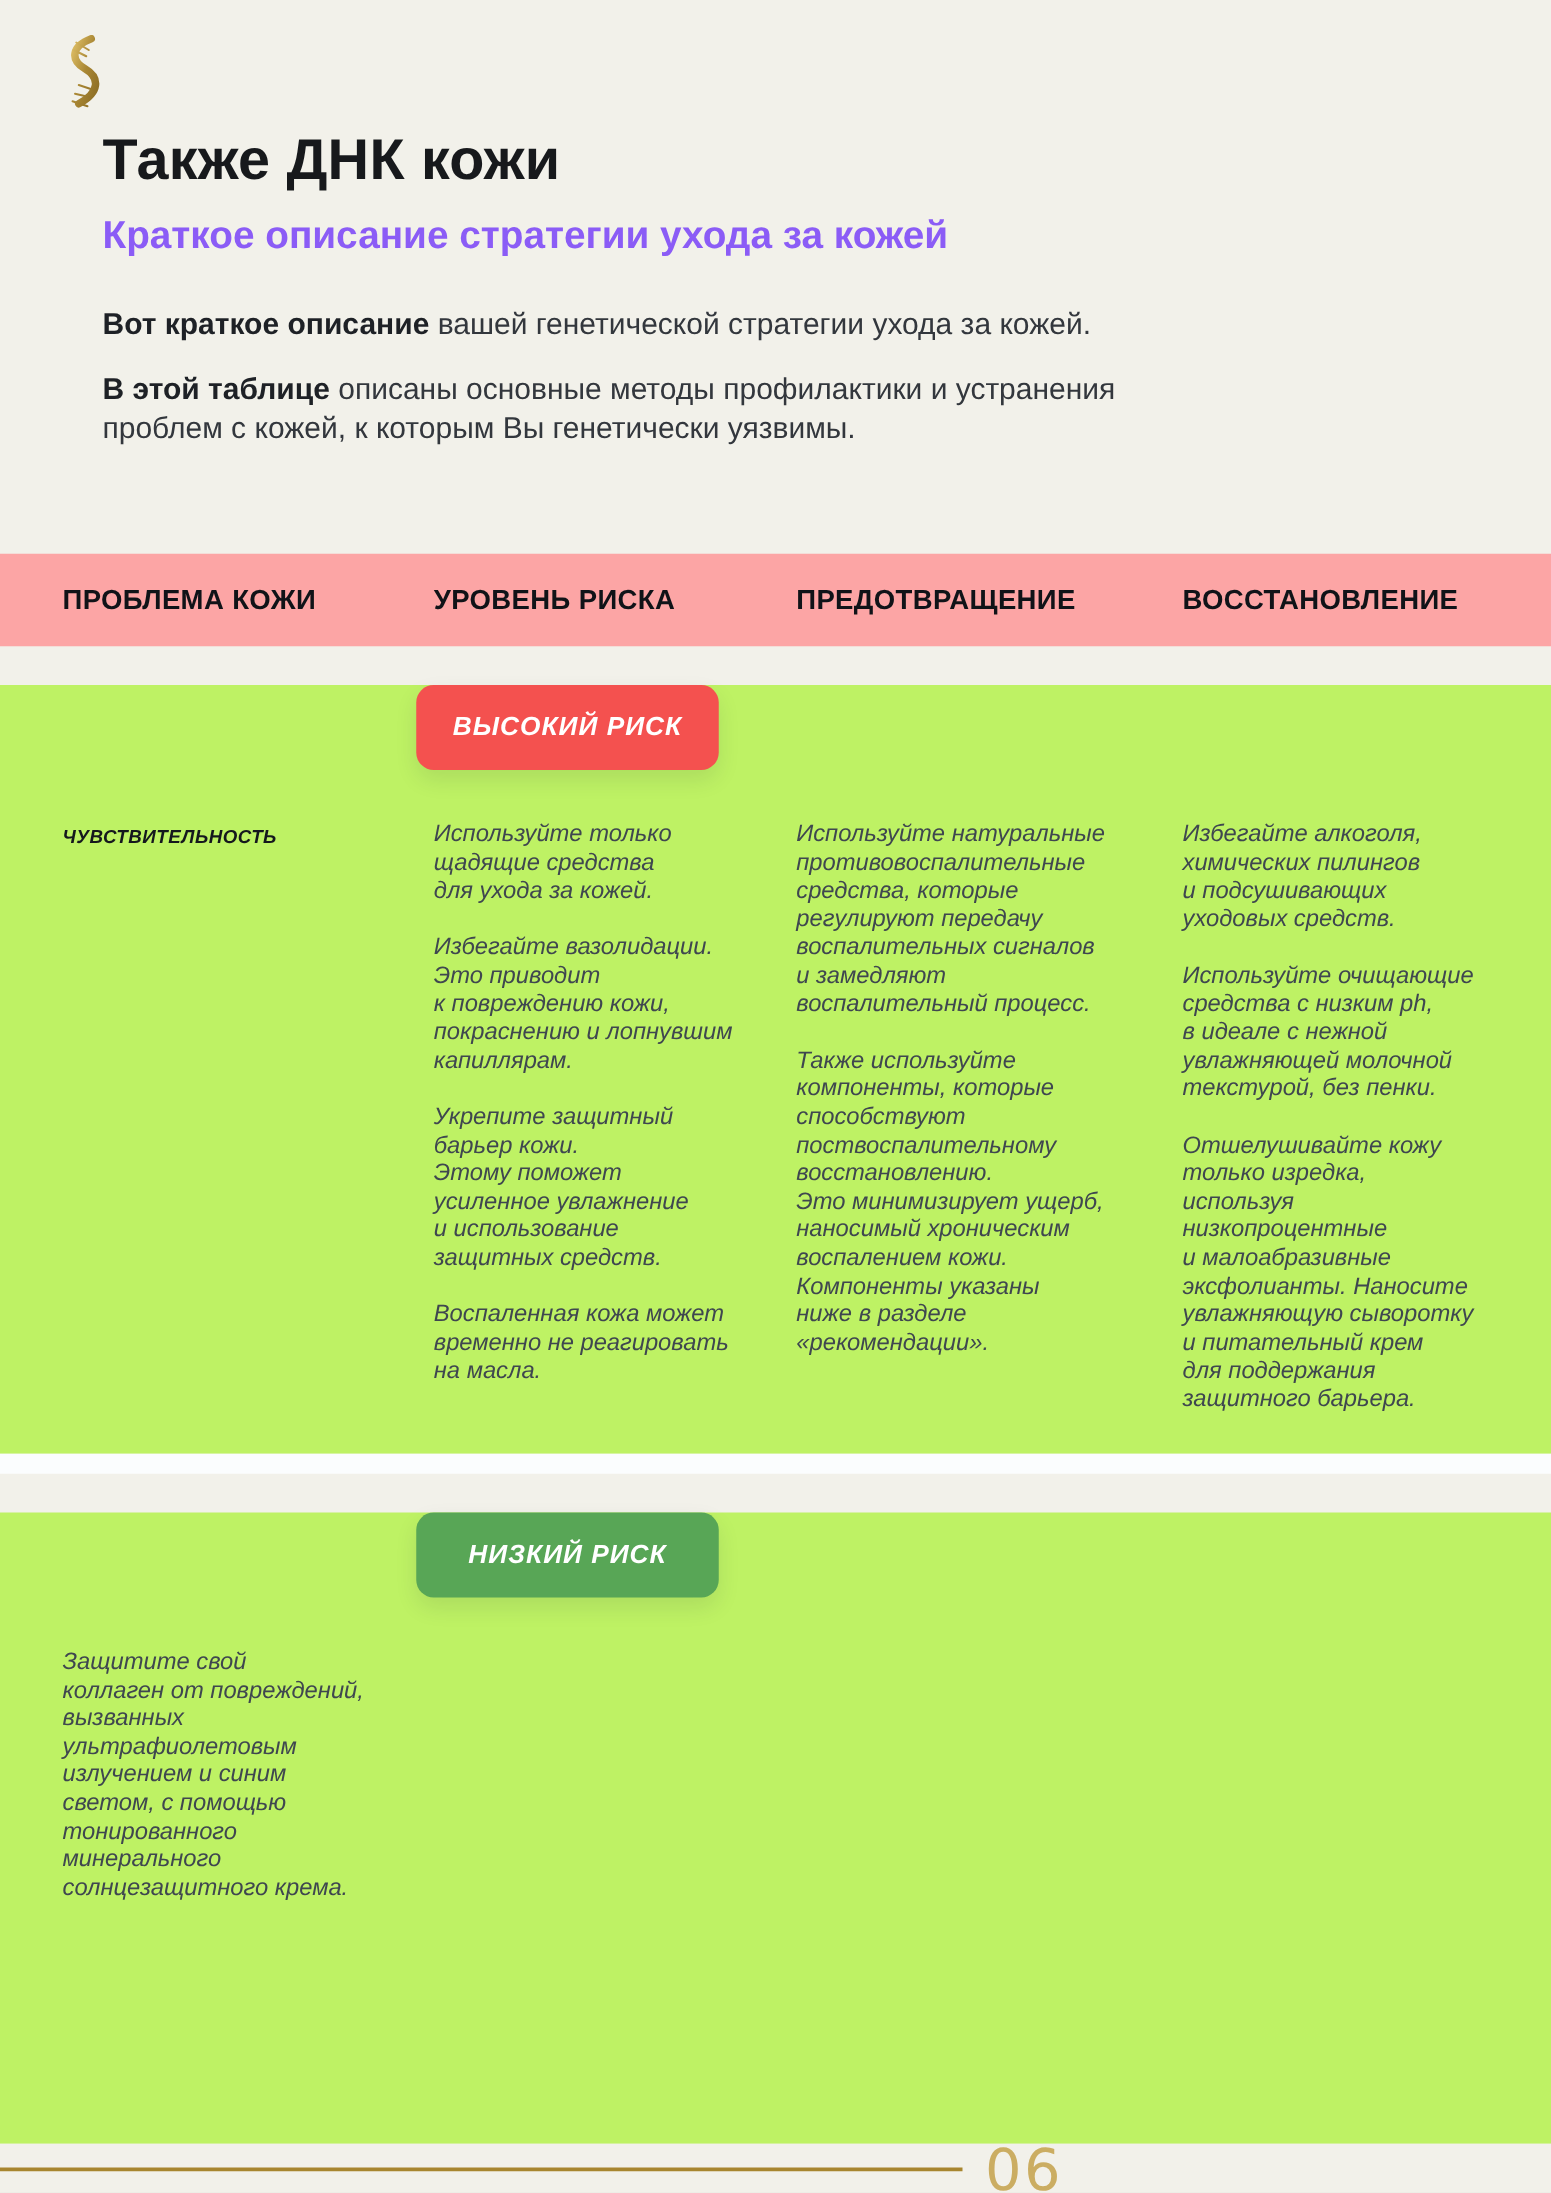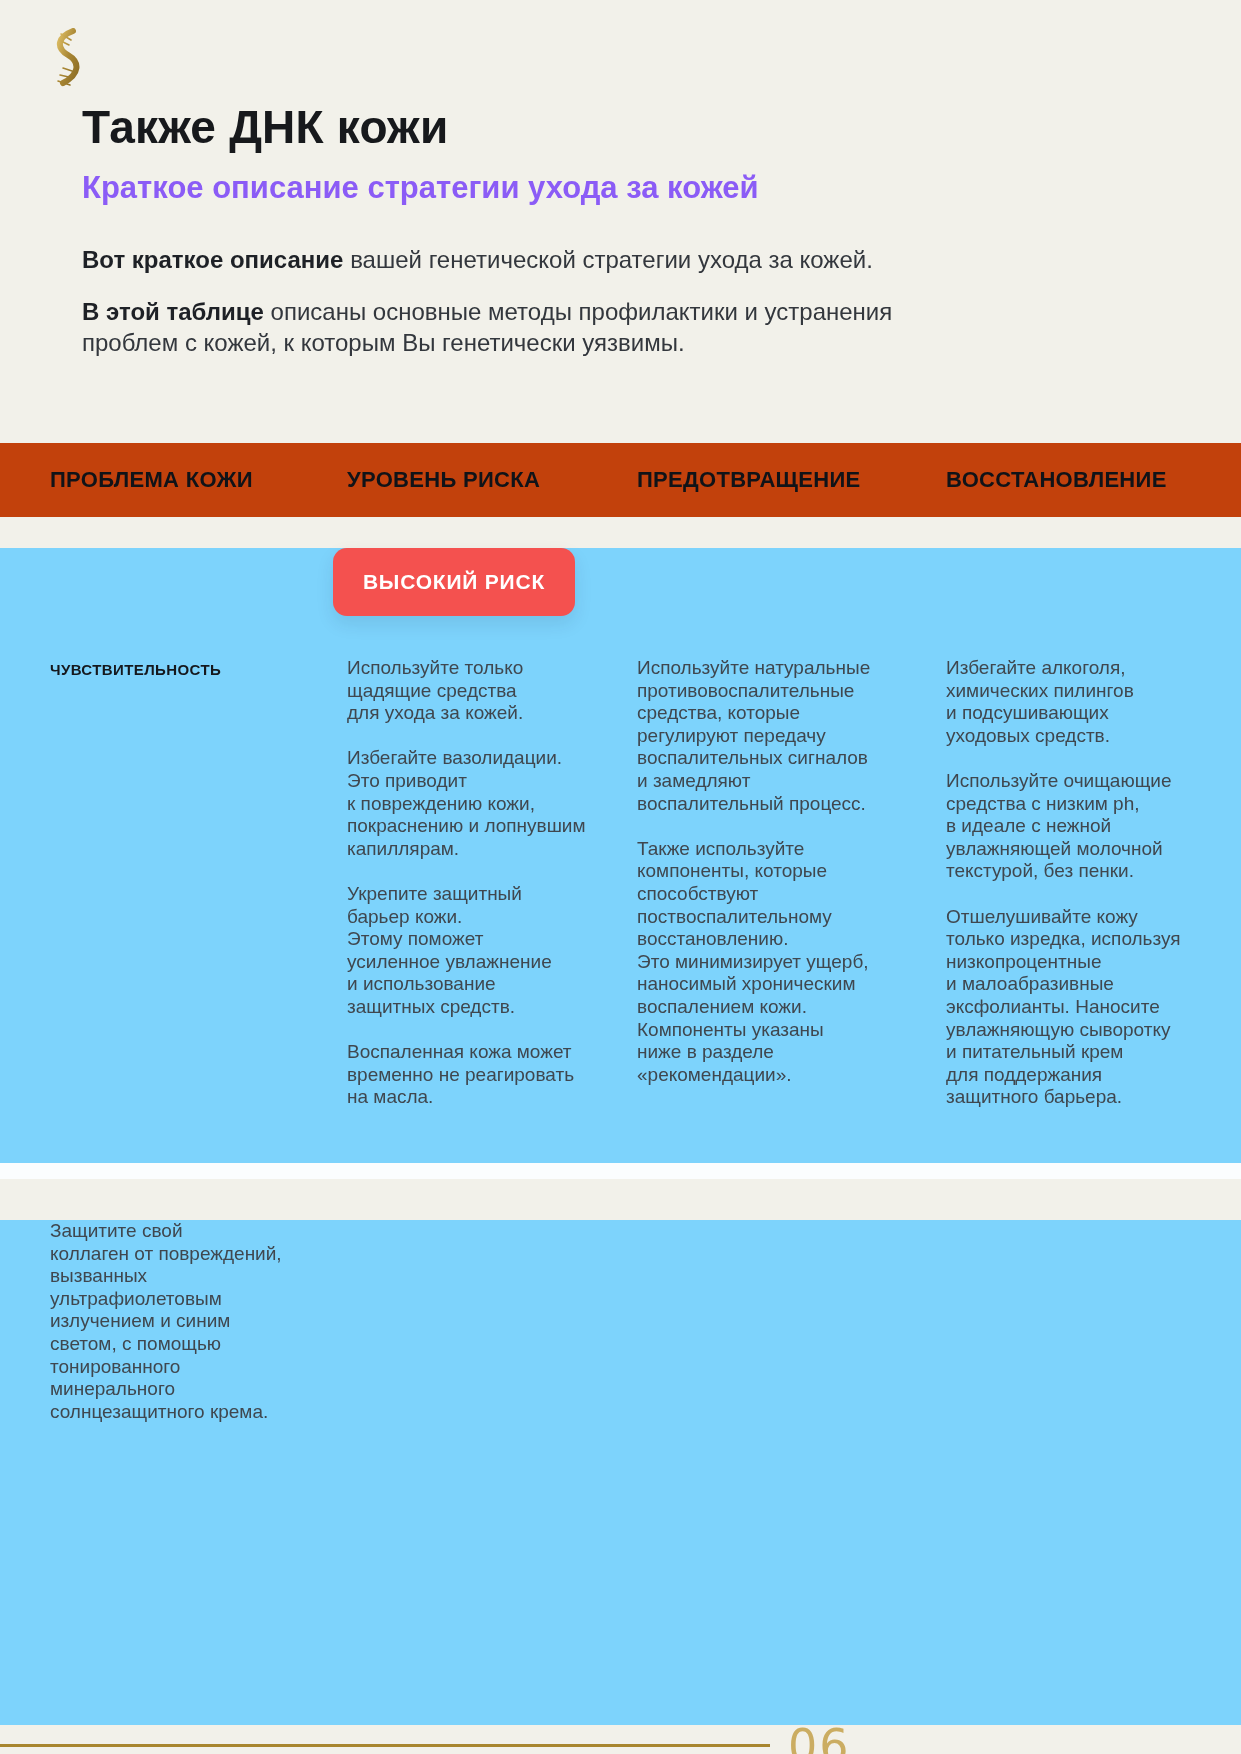--- a/index.html
+++ b/index.html
@@ -16,27 +16,27 @@
   .hdr{height:443px;overflow:hidden;}
   .logo{margin:28px 0 0 47px;width:40px;height:64px;}
   h1.title{margin:10px 0 0 82px;font-size:46px;line-height:50px;font-weight:800;letter-spacing:.2px;color:#17191C;}
   h2.subtitle{margin:18px 0 0 82px;font-size:31px;line-height:36px;font-weight:700;color:#8b5cf6;}
   p.intro{margin:0 0 0 82px;max-width:875px;font-size:24px;line-height:31px;color:#33373D;font-weight:400;}
   p.intro.first{margin-top:38px;}
   p.intro.second{margin-top:21px;}
   p.intro strong{color:#1E2126;font-weight:700;}
   
   .band{
-    height:74px;background:#c2410c;
+    height:74px;background:#fca5a5;
     display:grid;grid-template-columns:297px 290px 309px 1fr;
     align-items:center;padding:0 20px 0 50px;box-sizing:border-box;
   }
   .band .col-h{font-size:22px;font-weight:700;letter-spacing:.3px;color:#101318;}
   
-  .block{background:#7dd3fc;box-sizing:border-box;}
+  .block{background:#bef264;box-sizing:border-box;font-style:italic;}
   .block.b1{height:615px;}
   .block.b2{height:505px;}
   .gap{height:16px;background:#FBFDFE;}
   .grid{display:grid;grid-template-columns:297px 290px 309px 1fr;padding:0 20px 0 50px;box-sizing:border-box;align-items:start;}
   .badge-row{margin-top:31px;height:68px;}
   .badge{
     grid-column:2;width:242px;height:68px;margin-left:-14px;
     border-radius:14px;display:flex;align-items:center;justify-content:center;
     color:#fff;font-size:21px;font-weight:700;letter-spacing:.8px;
     box-shadow:0 8px 18px rgba(20,40,60,.10);
@@ -155,20 +155,23 @@
 увлажняющую сыворотку
 и питательный крем
 для поддержания
 защитного барьера.</div>
     </div>
   </section>
 
   <div class="gap"></div>
 
   <section class="block b2">
+    <div class="grid badge-row">
+      <div class="badge" style="background: rgb(88, 166, 86);">НИЗКИЙ РИСК</div>
+    </div>
     <div class="grid content-row">
       <div class="cell">Защитите свой
 коллаген от повреждений,
 вызванных ультрафиолетовым
 излучением и синим
 светом, с помощью
 тонированного минерального
 солнцезащитного крема.</div>
       <div class="cell"></div>
     </div>

